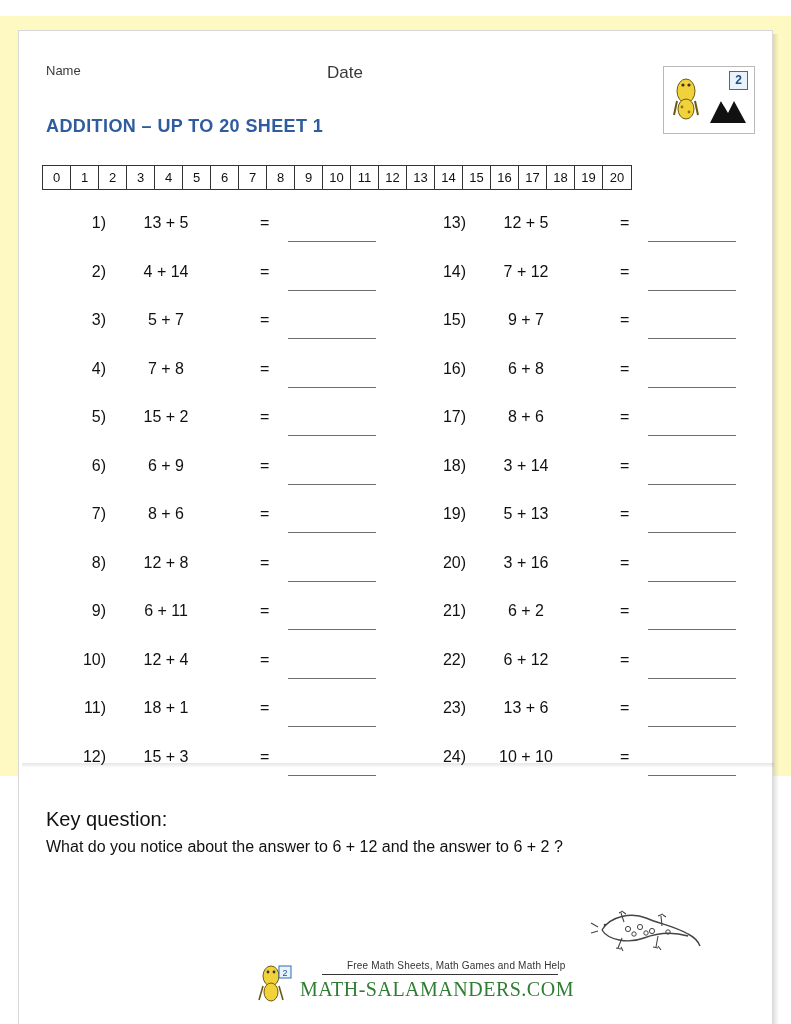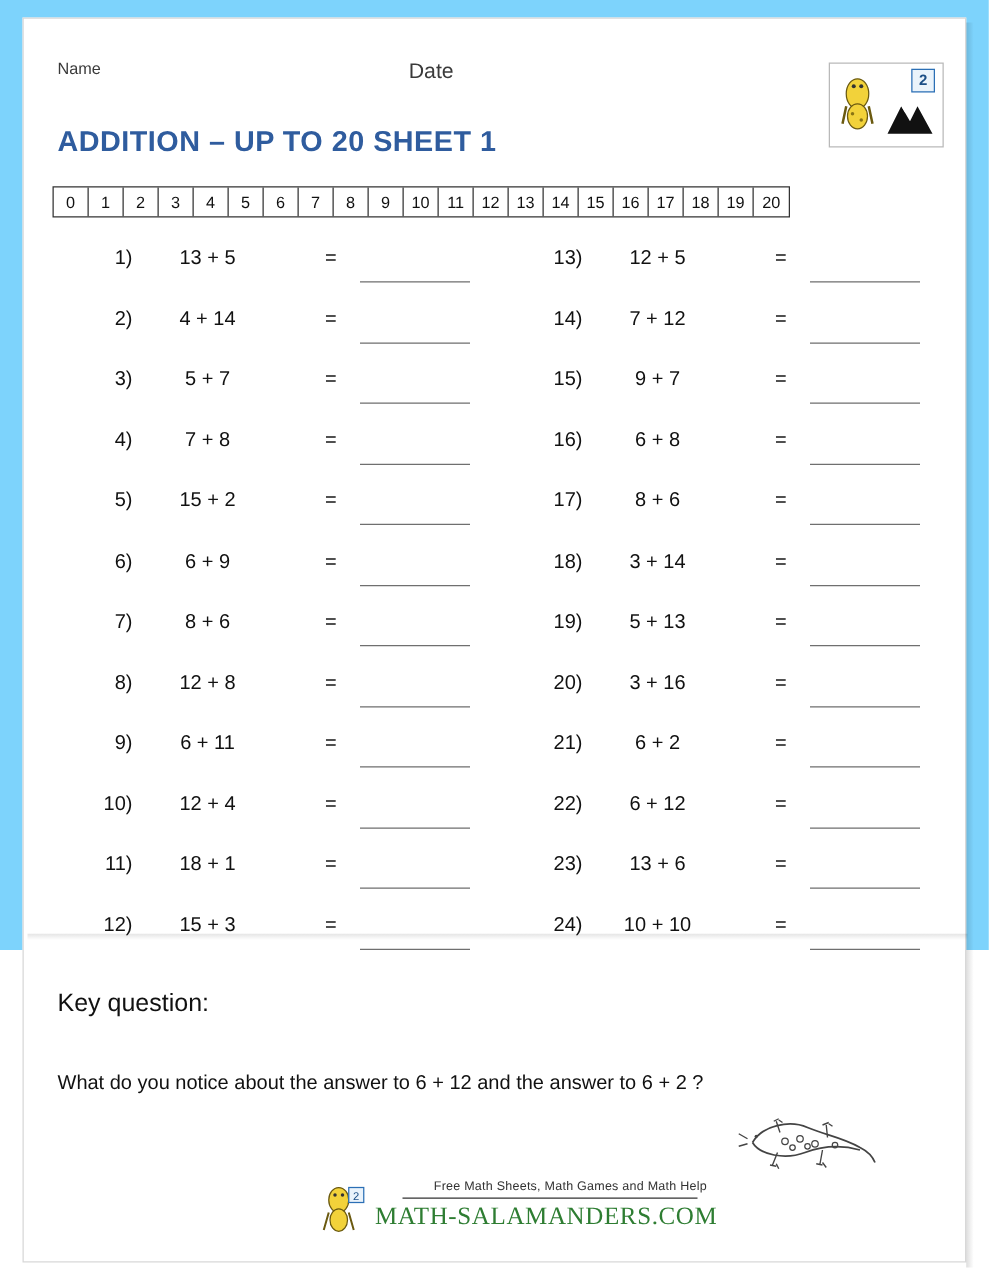--- a/index.html
+++ b/index.html
@@ -10,24 +10,24 @@
   body {
     width: 791px;
     height: 1024px;
     font-family: "Liberation Sans", sans-serif;
     color: #222;
     position: relative;
     overflow: hidden;
   }
   .page {
     position: absolute;
-    left: 0; top: 0;
+    left: 0; top: 16px;
     width: 791px;
     height: 760px;
-    background: #7dd3fc;
+    background: #fef9c3;
     box-sizing: border-box;
   }
   
   .page-frame {
     position: absolute;
     left: 18px; top: 14px;
     width: 755px;
     height: 996px;
     border: 1px solid #d8d8d8;
     box-sizing: border-box;
@@ -80,21 +80,21 @@
     color: #1c4f86;
     font-size: 12px;
     font-weight: bold;
     line-height: 16px;
     text-align: center;
   }
 
   .title {
     position: absolute;
     left: 46px; top: 100px;
-    font-size: 23px;
+    font-size: 18px;
     letter-spacing: 0.4px;
     color: #2f5c9e;
     font-weight: bold;
   }
 
   
   .numline {
     position: absolute;
     left: 42px; top: 149px;
     display: flex;
@@ -165,21 +165,20 @@
     position: absolute;
     left: 46px; top: 792px;
     font-size: 20px;
     color: #111;
   }
   .key-q2 {
     position: absolute;
     left: 46px; top: 822px;
     font-size: 16px;
     color: #111;
-    margin-top: 36px;
   }
   .footer-tag {
     position: absolute;
     left: 324px; top: 944px;
     font-size: 10px;
     color: #333;
     letter-spacing: 0.2px;
     padding-left: 23px;
   }
   .footer-rule {

